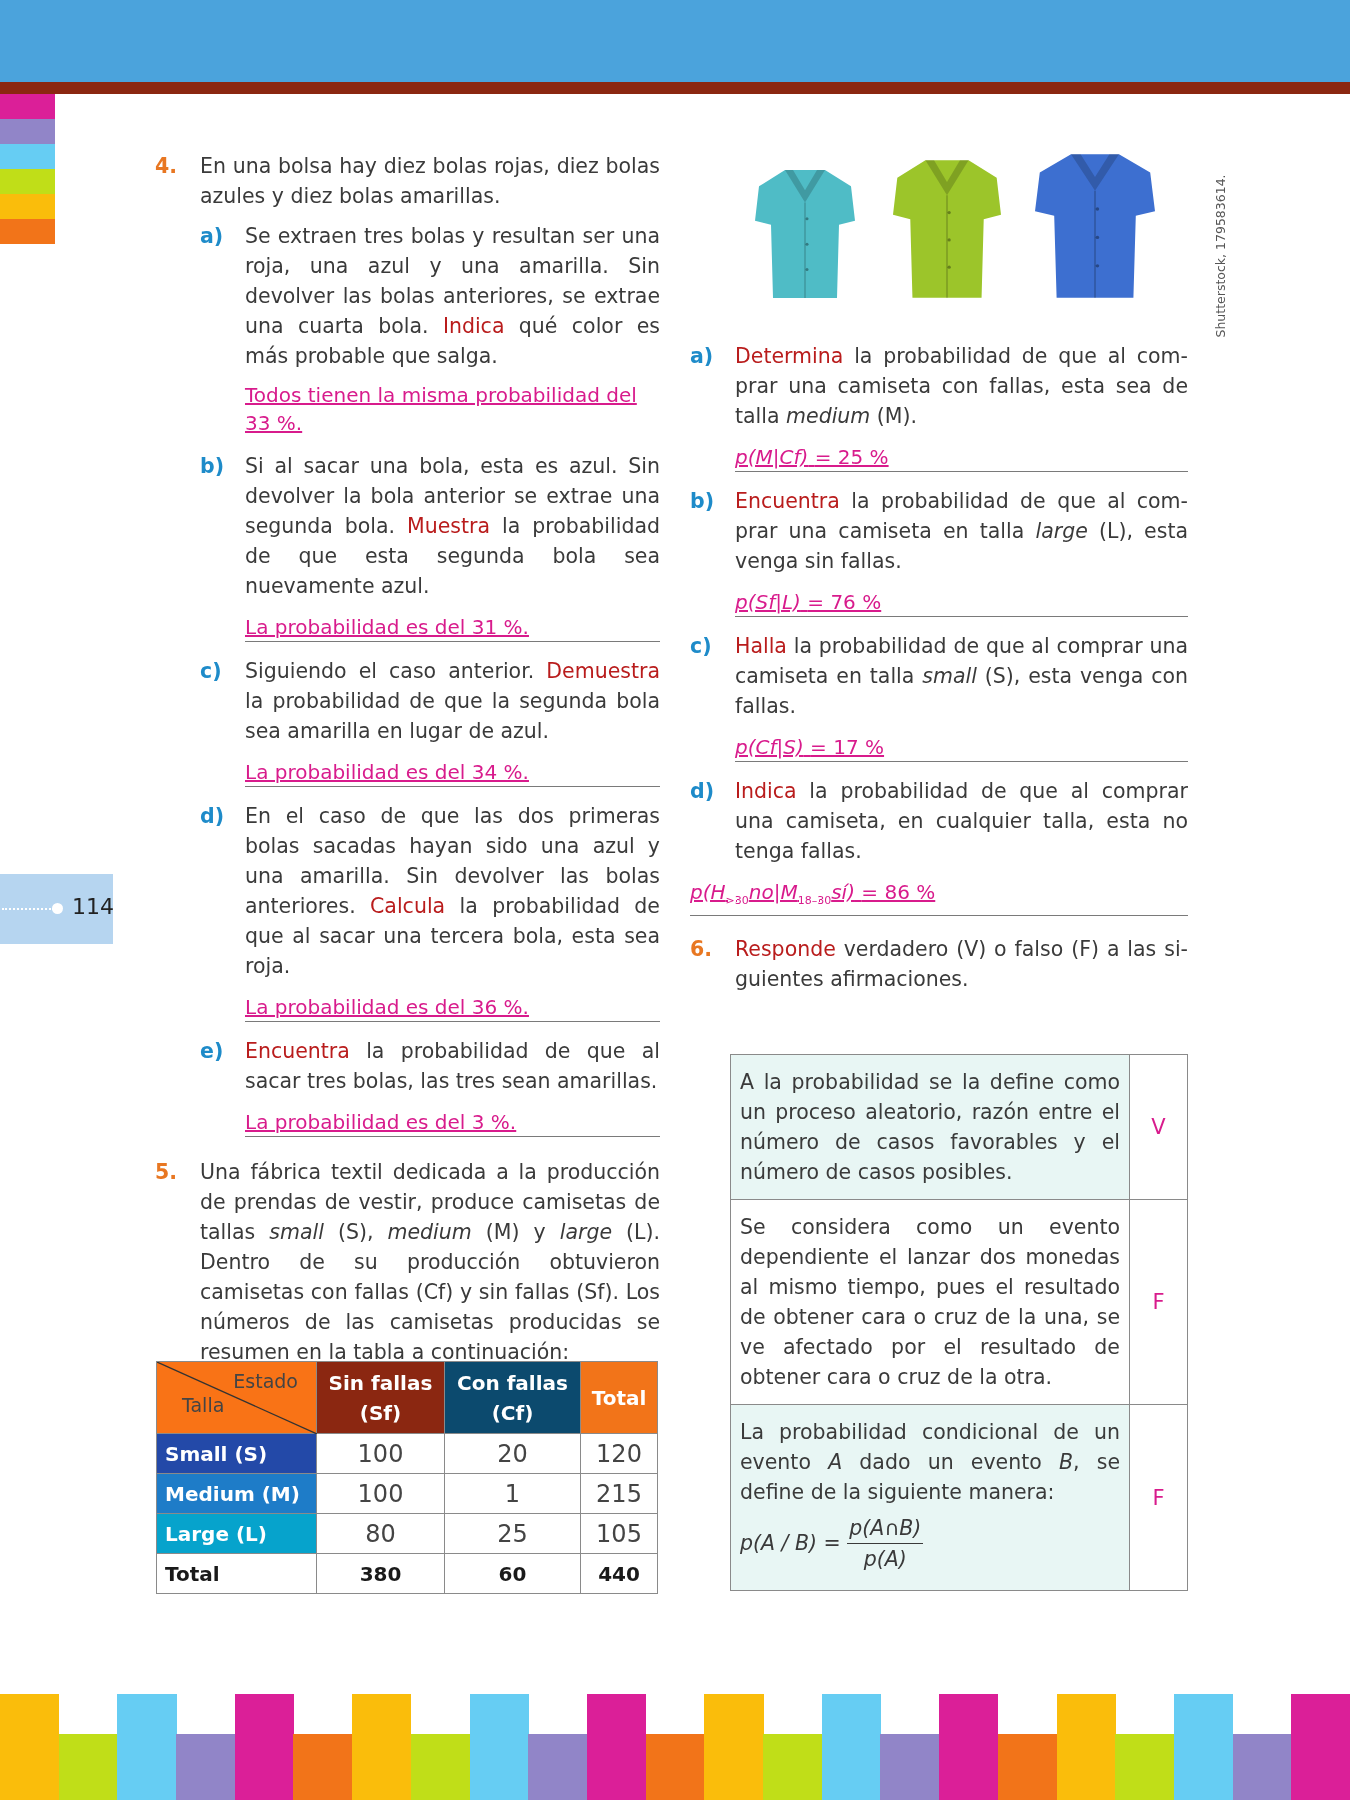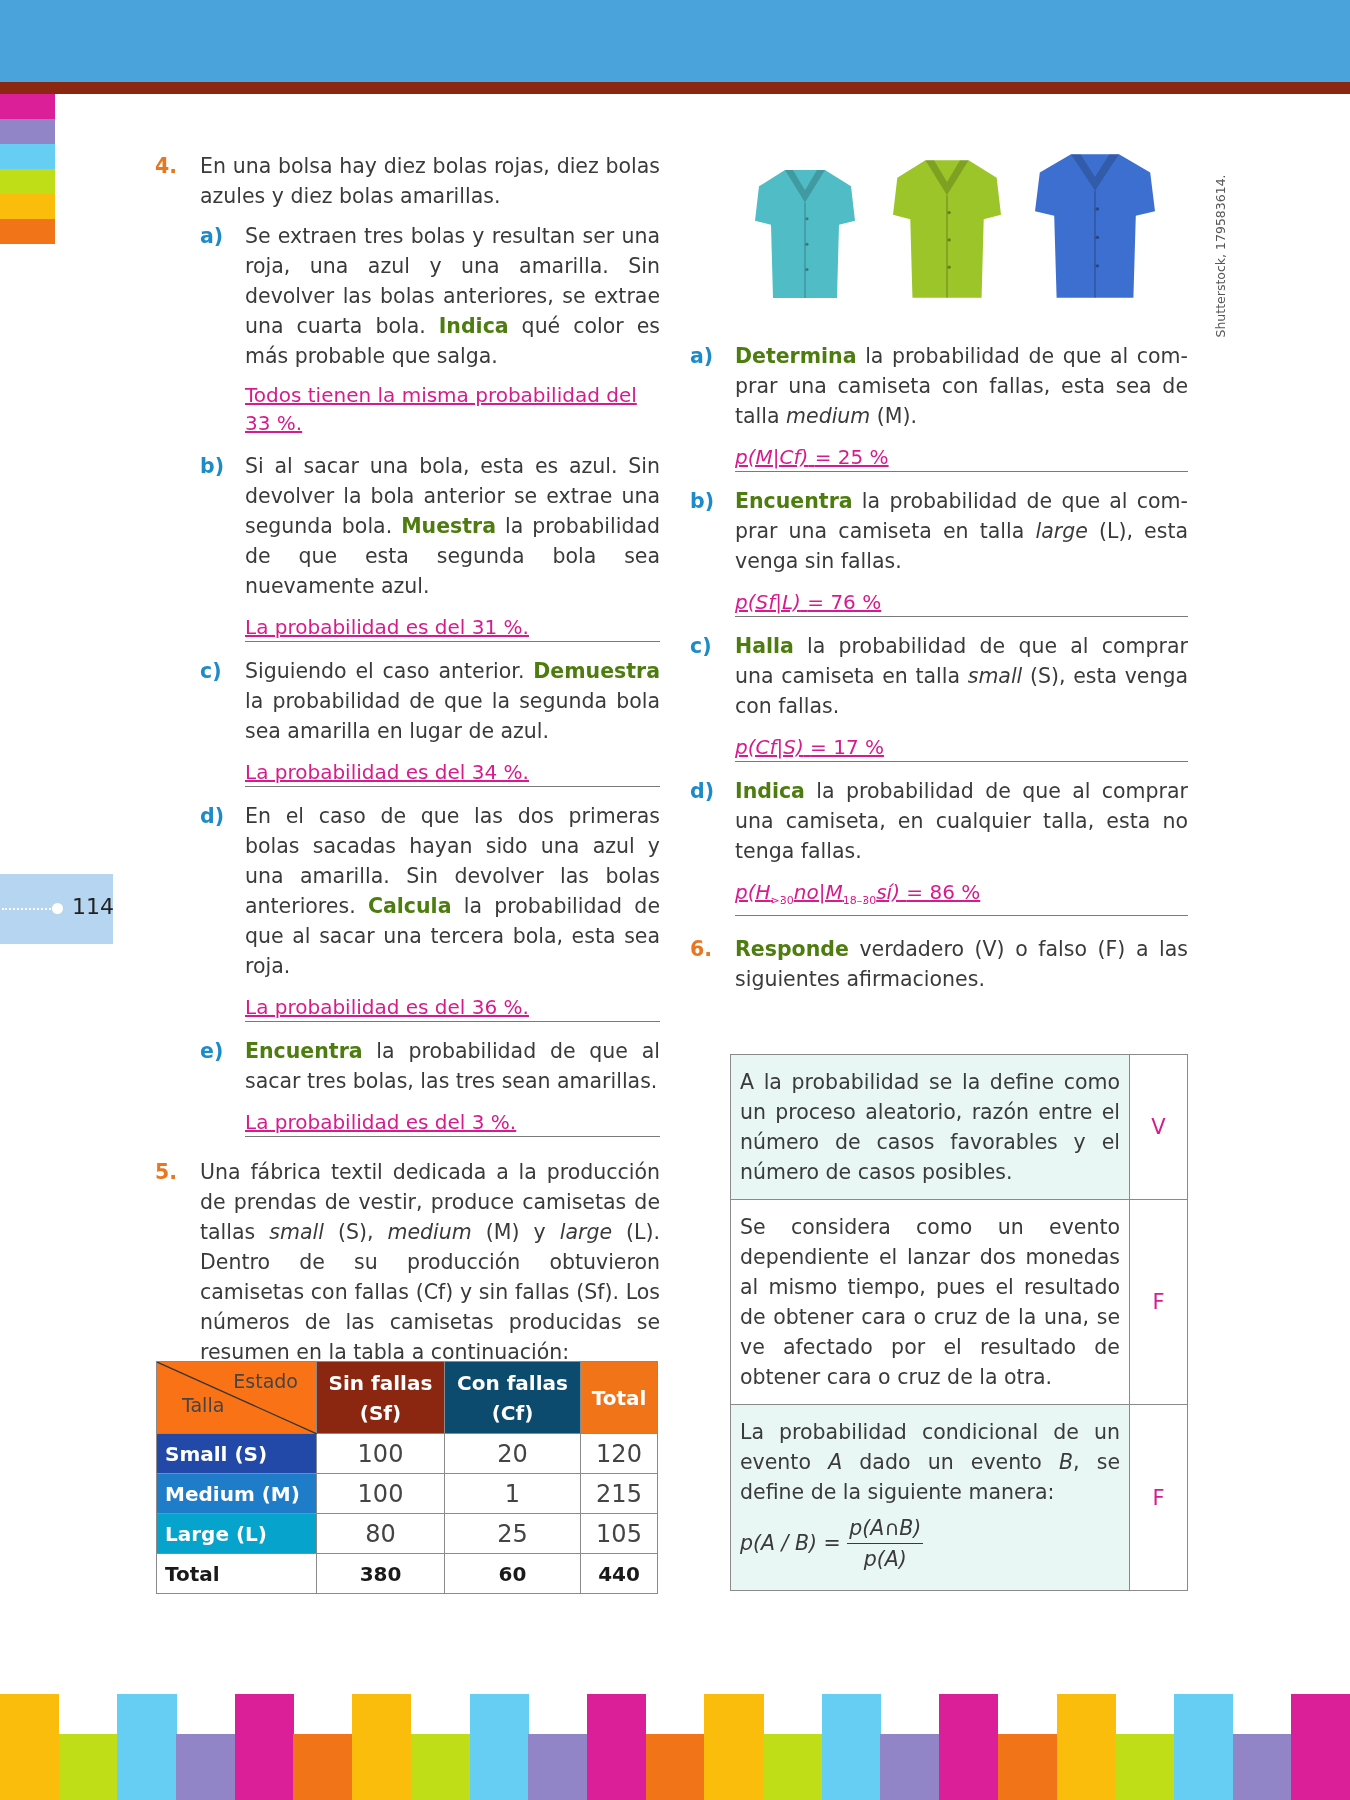--- a/index.html
+++ b/index.html
@@ -23,21 +23,21 @@
 
   .col { position: absolute; font-size: 20.5px; line-height: 30px; }
   .col-left { left: 155px; top: 151px; width: 505px; }
   .col-right { left: 690px; top: 341px; width: 498px; }
 
   .ex { position: relative; padding-left: 45px; }
   .ex-num { position: absolute; left: 0; top: 0; color: #e87722; font-weight: bold; }
   .item { position: relative; padding-left: 45px; margin-top: 8px; }
   .item-lbl { position: absolute; left: 0; top: 0; color: #1e8bc9; font-weight: bold; }
   .just { text-align: justify; hyphens: manual; }
-  b { color: #4d7c0f; font-weight: bold; }
+  b { color: #b91c1c; font-weight: normal; }
   i { font-style: italic; }
 
   .answer { margin-top: 12px; border-bottom: 1.5px solid #7a7a7a; color: #d81b8c; font-size: 20px; line-height: 28px; padding-bottom: 0; margin-bottom: 14px; }
   .answer .u { text-decoration: underline; text-decoration-color: #d81b8c; }
   .math { font-style: italic; }
 
   .photo { position: absolute; left: 755px; top: 150px; width: 410px; height: 168px; }
   .shirt { position: absolute; top: 0; }
   .credit { position: absolute; left: 1200px; top: 180px; width: 20px; height: 160px; }
   .credit span { position: absolute; left: -60px; top: 70px; width: 160px; transform: rotate(-90deg); font-size: 12.5px; color: #555; white-space: nowrap; text-align: center; }
@@ -197,21 +197,21 @@
       </div>
       <div class="item just" style="margin-top: 6px;"><span class="item-lbl">b)</span><b>Encuentra</b><span> la probabilidad de que al com­prar una camiseta en talla </span><i>large</i><span> (L), esta venga sin fallas.</span></div>
       <div style="margin-left: 45px;">
         <div class="answer"><span class="u"><span class="math">p(Sf|L)</span> <span>= 76 %</span></span></div>
       </div>
       <div class="item just" style="margin-top: 6px;"><span class="item-lbl">c)</span><b>Halla</b><span> la probabilidad de que al comprar una camiseta en talla </span><i>small</i><span> (S), esta venga con fallas.</span></div>
       <div style="margin-left: 45px;">
         <div class="answer"><span class="u"><span class="math">p(Cf|S)</span> <span>= 17 %</span></span></div>
       </div>
       <div class="item just" style="margin-top: 6px;"><span class="item-lbl">d)</span><b>Indica</b><span> la probabilidad de que al comprar una camiseta, en cualquier talla, esta no tenga fallas.</span><i></i><span></span></div>
-      <div style="margin-left: 45px;">
+      <div style="">
         <div class="answer"><span class="u"><span class="math">p(H</span><sub style="font-size:11px">&gt;30</sub><span class="math">no|M</span><sub style="font-size:11px">18–30</sub><span class="math">sí)</span> <span>= 86 %</span></span></div>
       </div>
     </div>
 
   <div class="ex just" style="margin-top:18px;">
     <span class="ex-num">6.</span>
     <b>Responde</b><span> verdadero (V) o falso (F) a las si­guientes afirmaciones.</span>
   </div>
 </div>
 

